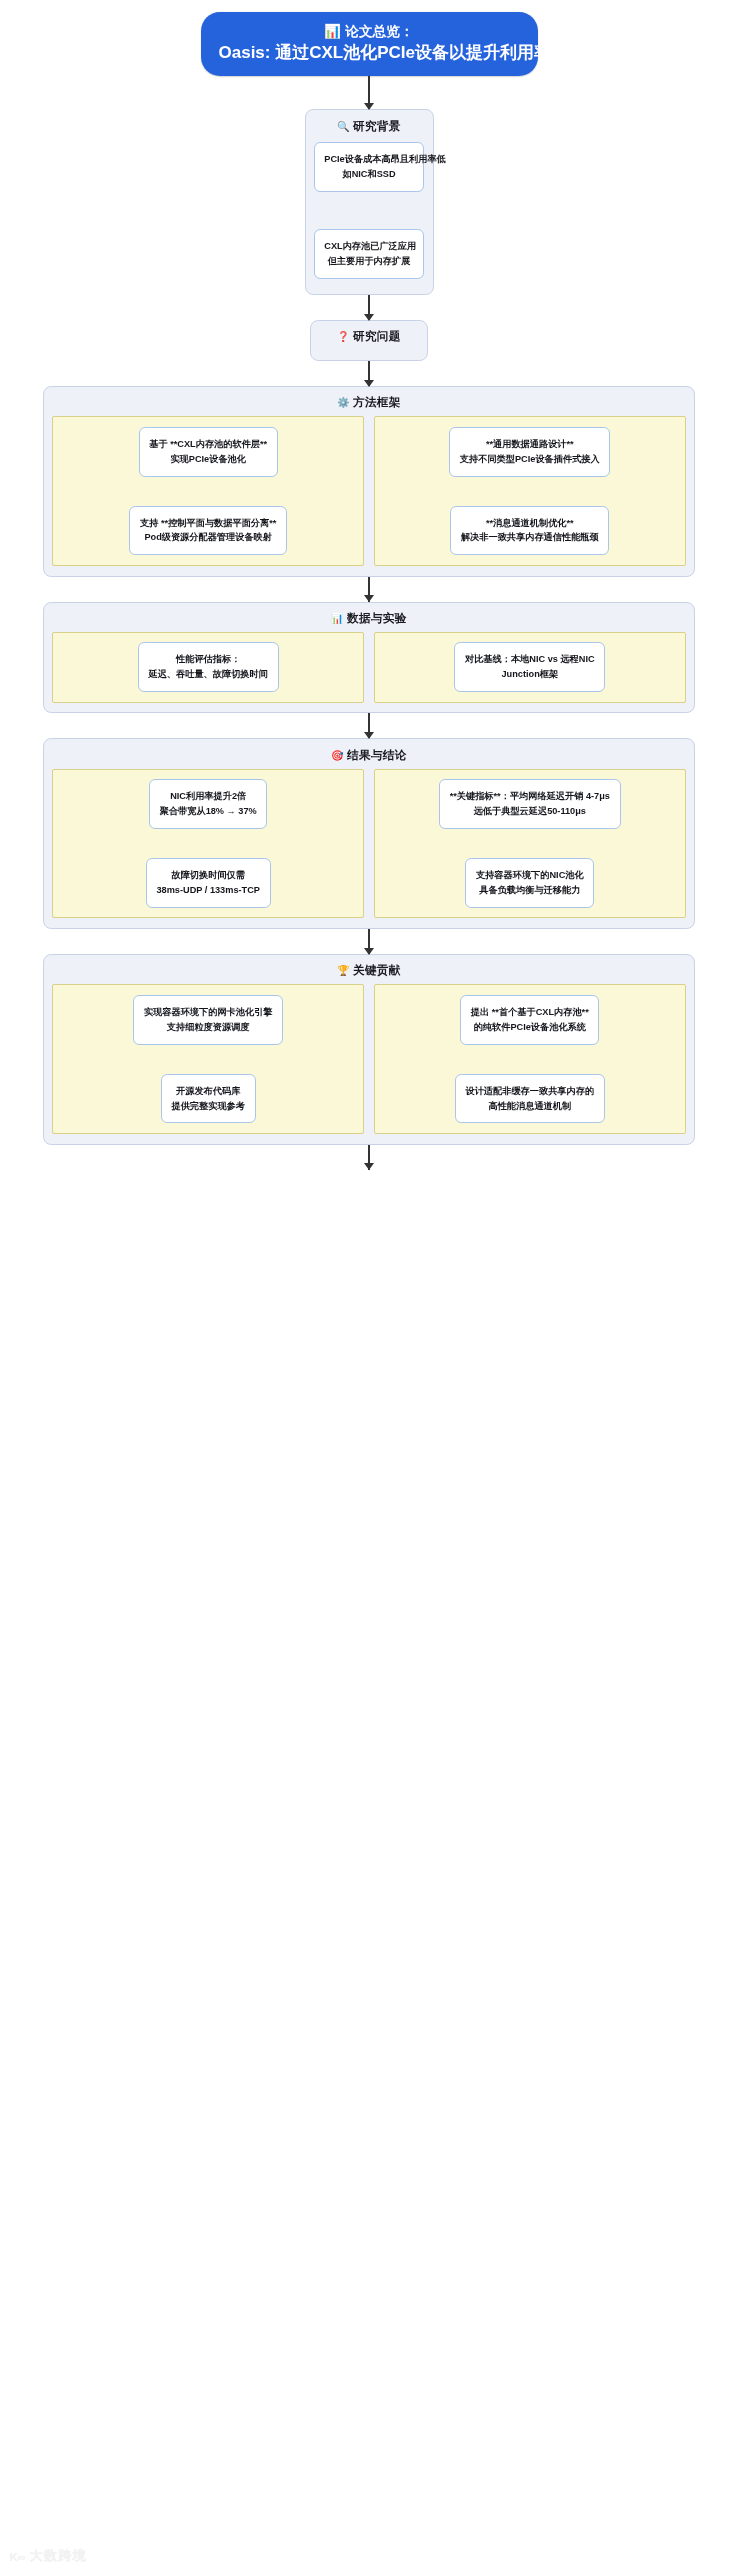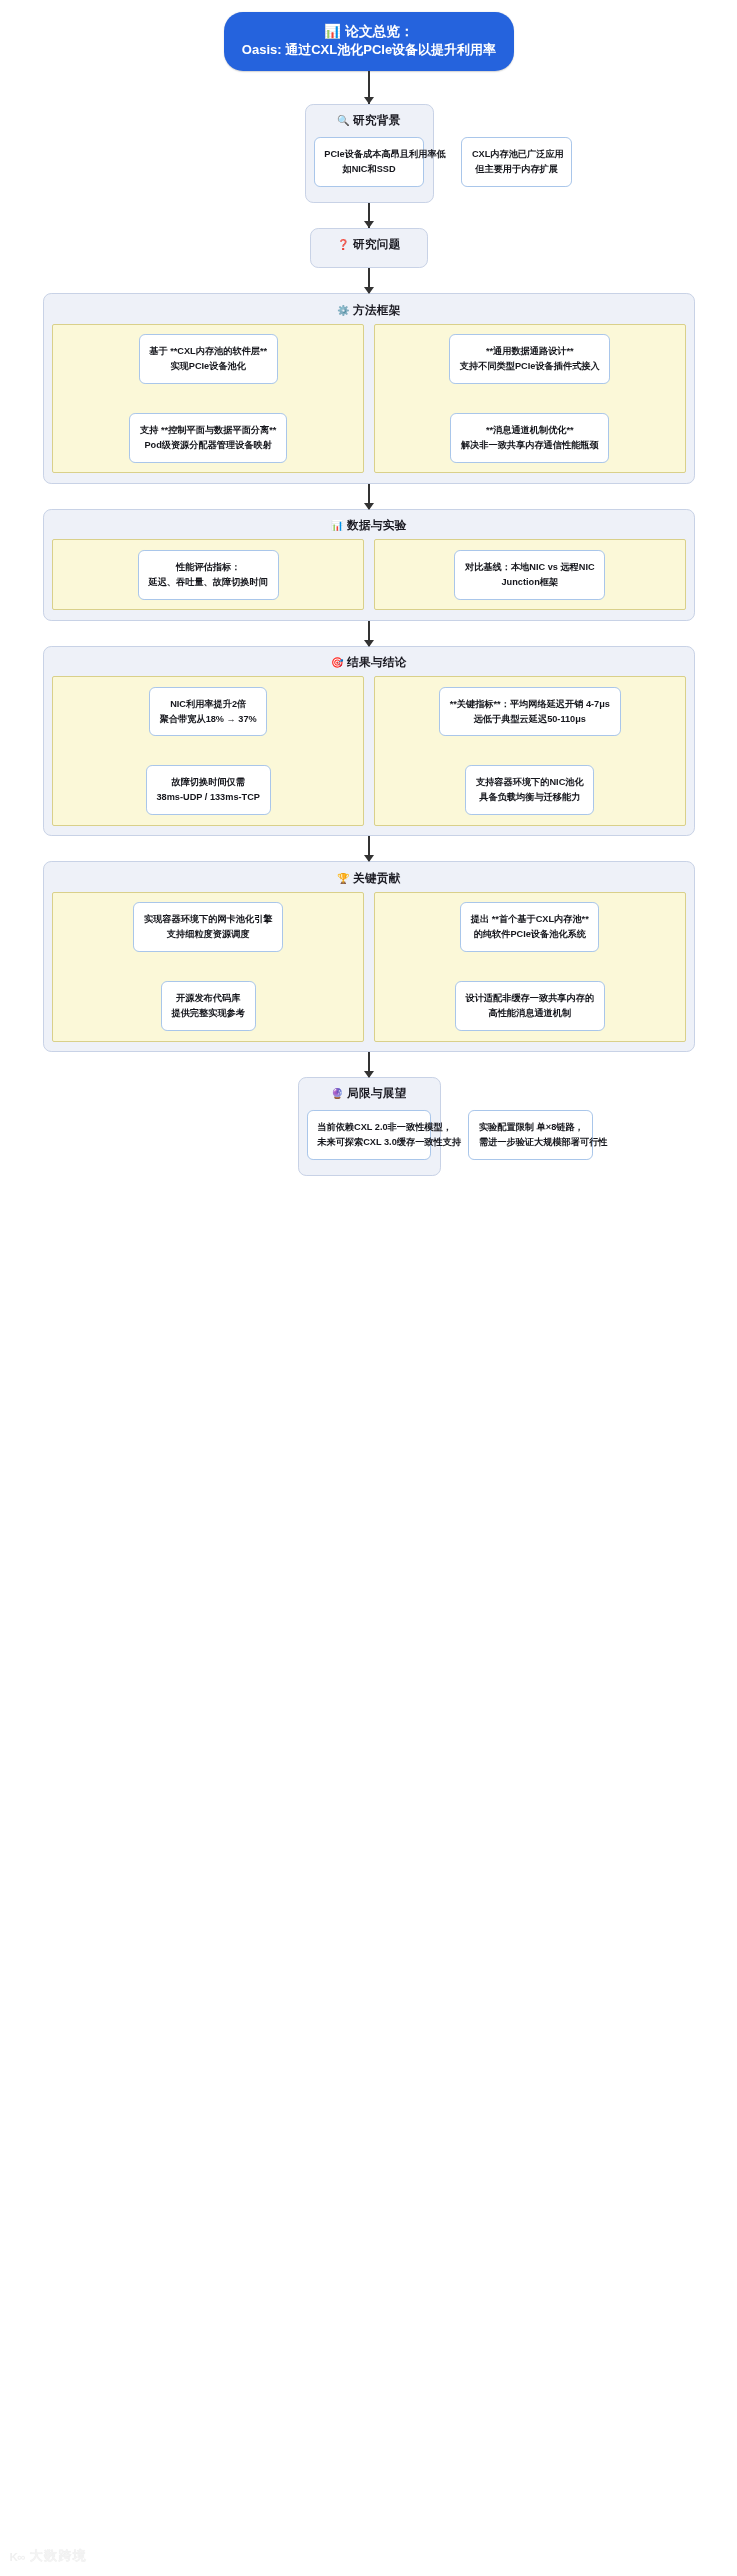--- a/index.html
+++ b/index.html
@@ -29,21 +29,21 @@
     padding:9.6px 18px 11px 18px;
     min-width:235px;
     max-width:301px;
     text-align:center;
     line-height:1.42;
     font-weight:bold;
     font-size:13.7px;
     box-shadow:0 0.7px 1.4px rgba(0,0,0,.18);
   }
   .title-line1{display:block;font-size:13.7px;}
-  .title-line2{display:block;font-size:13px;white-space:nowrap;}
+  .title-line2{display:block;font-size:17px;white-space:nowrap;}
 
   
   .arrow{
     width:1.4px;
     background:#333333;
     position:relative;
     margin:0 auto;
   }
   .arrow::after{
     content:"";
@@ -115,21 +115,21 @@
     line-height:1.62;
     box-sizing:border-box;
     align-self:center;
     max-width:100%;
   }
   .card .l{display:block;white-space:nowrap;}
 
   
   .stack{
     display:flex;
-    flex-direction:row;
+    flex-direction:column;
     gap:37px;
     align-items:center;
     padding:2.7px 0 5.5px 0;
   }
   .stack .card{width:auto;}
 
   
   .watermark{
     position:absolute;
     left:9.6px;
@@ -297,35 +297,20 @@
         <div class="card">
           <span class="l">设计适配非缓存一致共享内存的</span>
           <span class="l">高性能消息通道机制</span>
         </div>
       </div>
     </div>
   </div>
 
   <div class="arrow a2"></div>
 
-  <div class="section narrow" style="width: 143px;">
-    <div class="section-title">
-      <span class="emoji">🔮</span><span>局限与展望</span>
-    </div>
-    <div class="stack">
-      <div class="card">
-        <span class="l">当前依赖CXL 2.0非一致性模型，</span>
-        <span class="l">未来可探索CXL 3.0缓存一致性支持</span>
-      </div>
-      <div class="card">
-        <span class="l">实验配置限制 单×8链路，</span>
-        <span class="l">需进一步验证大规模部署可行性</span>
-      </div>
-    </div>
-  </div>
 
   <div class="watermark">
     <span class="wm-mark">K∞</span>
     <span class="wm-text">大数跨境</span>
   </div>
 
 </div>
 
 
 </body></html>

